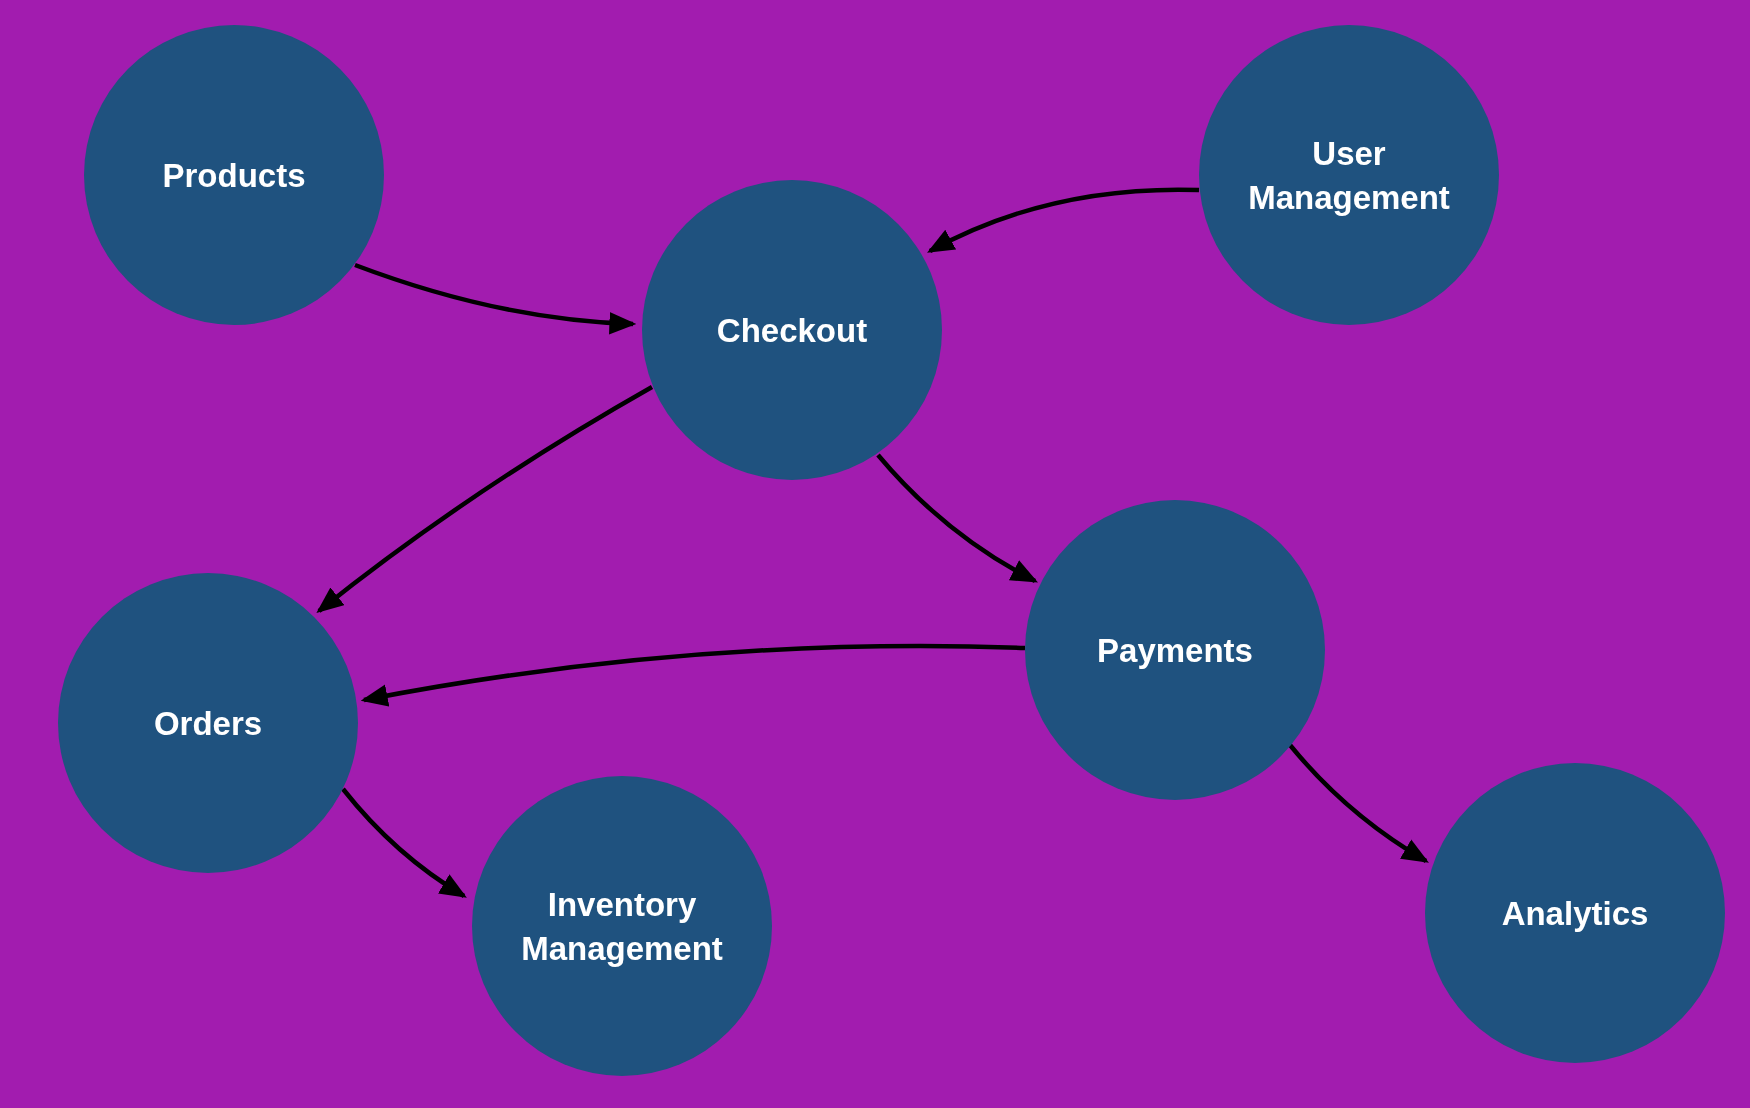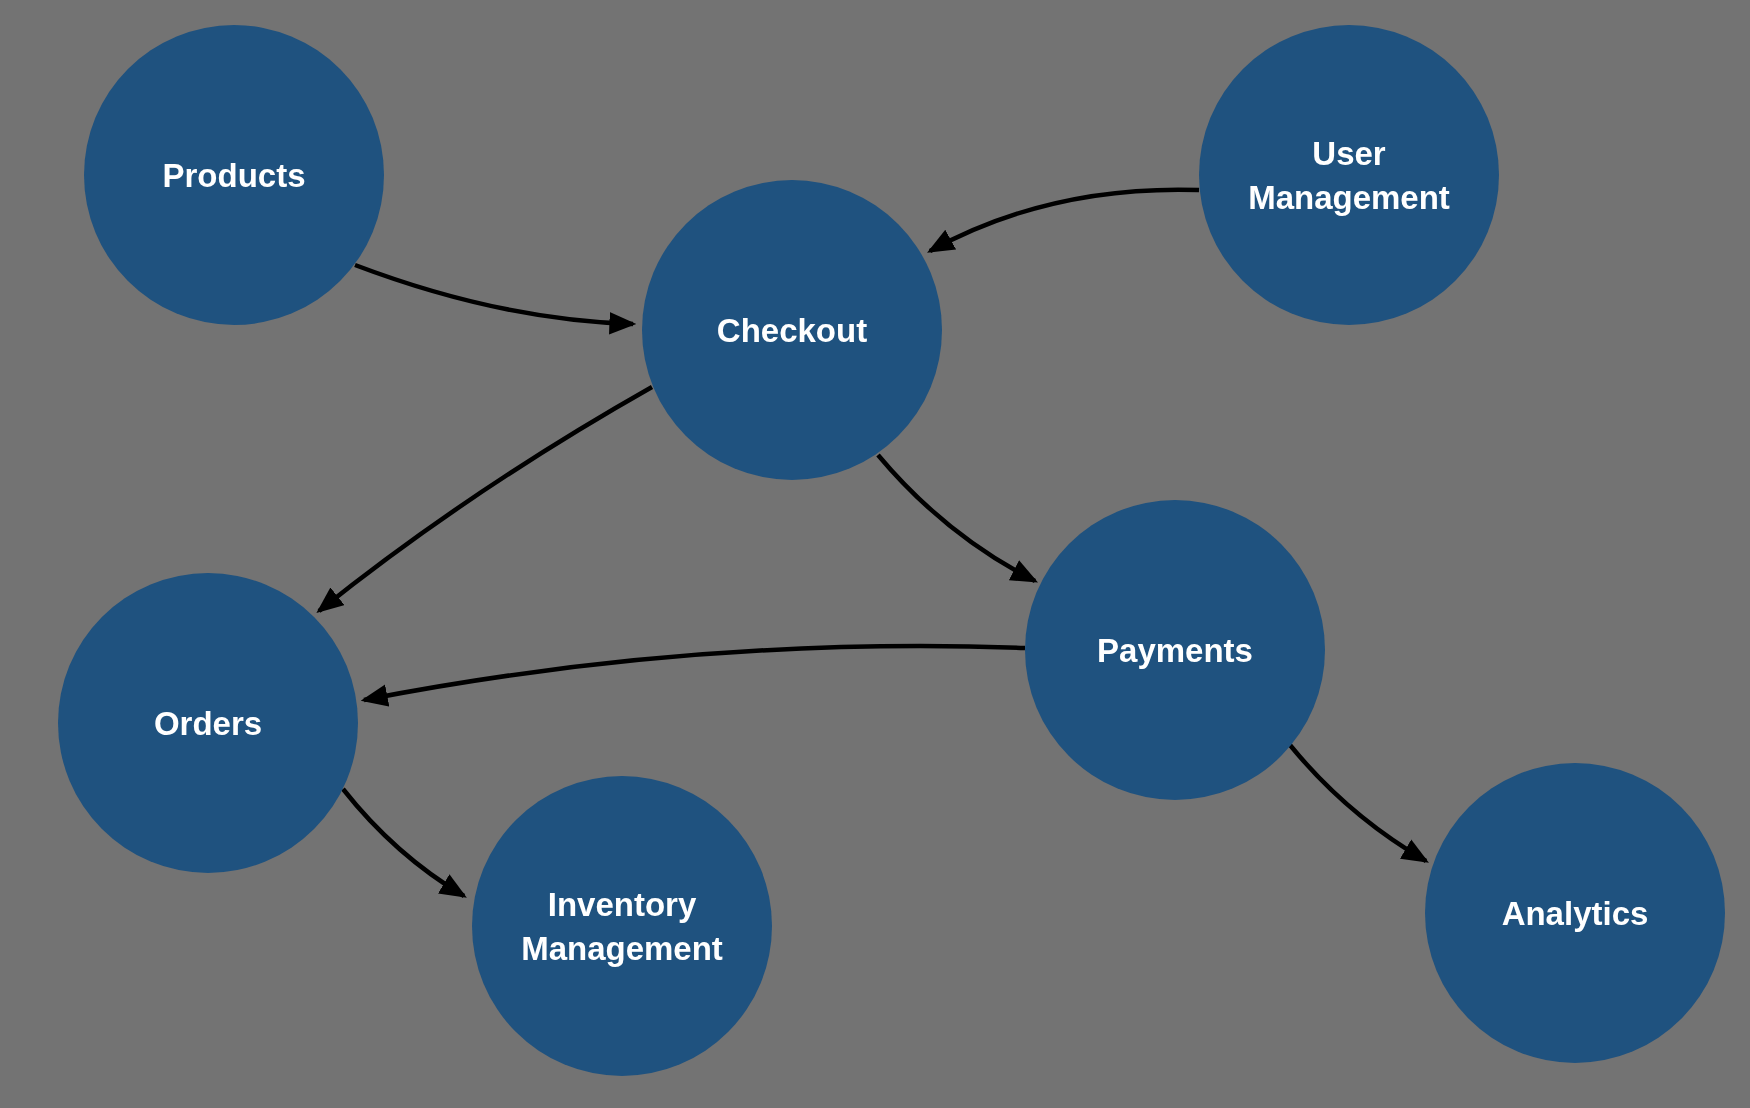--- a/index.html
+++ b/index.html
@@ -31,21 +31,21 @@
     font-weight: bold;
     text-anchor: middle;
   }
   .node-label tspan {
     dominant-baseline: central;
   }
 </style>
 </head>
 <body>
 
-<div class="canvas" style="background: #737373; text-align: center;">
+<div class="canvas" style="background: #a21caf; text-align: center;">
   <svg id="diagram" viewBox="0 0 1750 1108" xmlns="http://www.w3.org/2000/svg">
     <defs>
       <marker id="arrow" viewBox="0 0 12 10" refX="10.5" refY="5" markerWidth="27" markerHeight="23" markerUnits="userSpaceOnUse" orient="auto">
         <path id="arrowhead-shape" d="M 0 0 L 12 5 L 0 10 z" fill="#000000"></path>
       </marker>
     </defs>
     <g id="edges-layer">
         <path d="M 355 265 Q 500 320 633 324" class="edge" stroke="#000000" marker-end="url(#arrow)" style="stroke-width: 4.5px;"></path>
         <path d="M 1199 190 Q 1050 185 930 251" class="edge" stroke="#000000" marker-end="url(#arrow)" style="stroke-width: 4.5px;"></path>
         <path d="M 652 387 Q 470 490 319 611" class="edge" stroke="#000000" marker-end="url(#arrow)" style="stroke-width: 4.5px;"></path>

